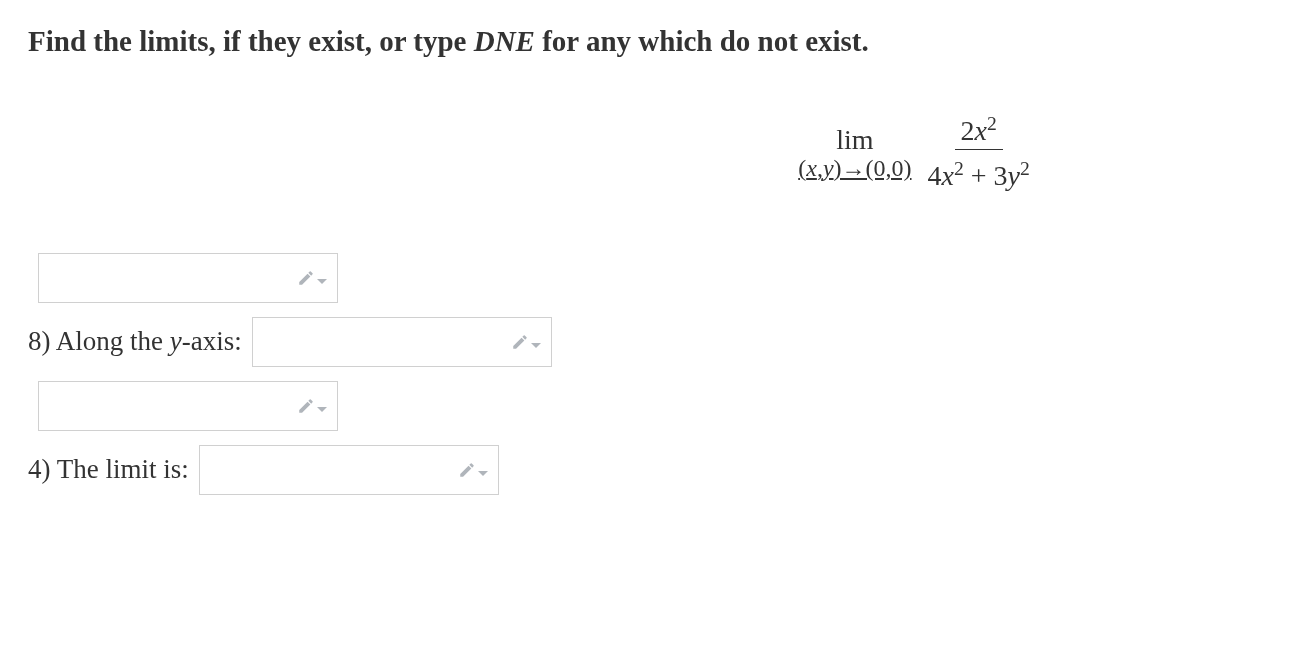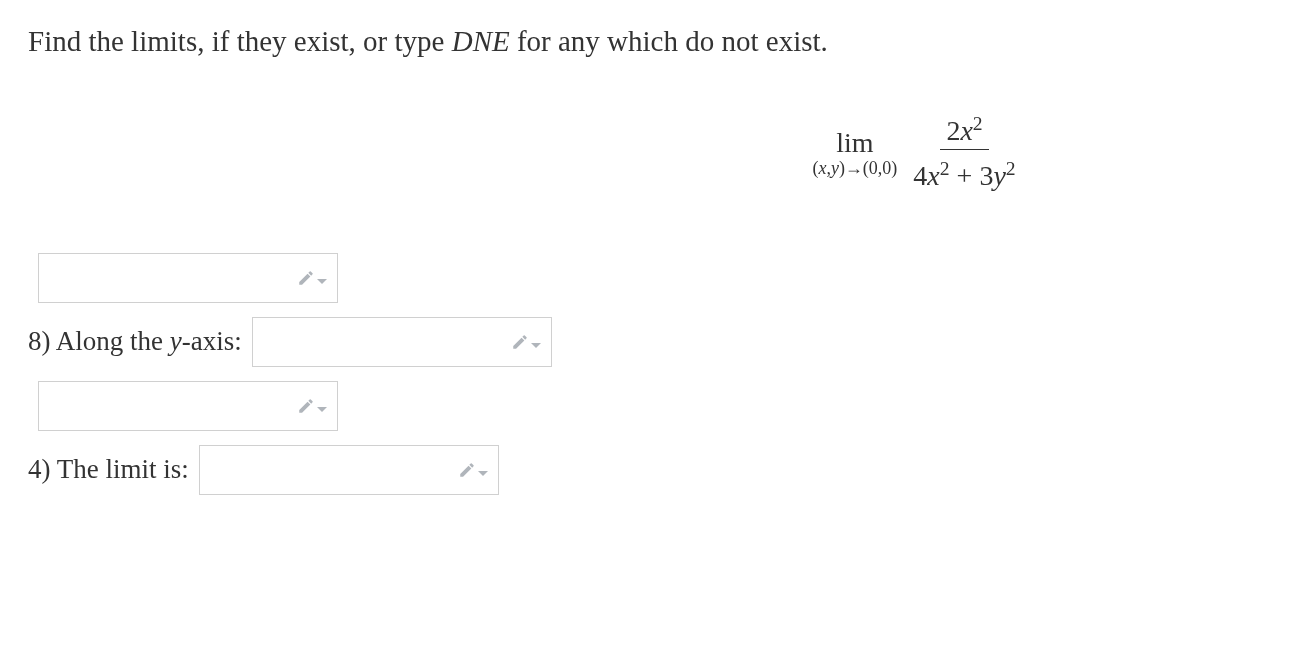--- a/index.html
+++ b/index.html
@@ -12,21 +12,21 @@
       background: #ffffff;
       color: #333333;
       padding: 20px 28px;
       font-size: 26px;
       line-height: 1.5;
     }
     .instruction {
       font-size: 29px;
       color: #333333;
       margin-bottom: 50px;
-      font-weight: normal;
+      font-weight: bold;
     }
     .limit-expression {
       text-align: center;
       margin: 0 0 60px 0;
       font-family: 'Times New Roman', serif;
       font-size: 28px;
       padding-left: 540px;
     }
     .limit-wrapper {
       display: inline-flex;
@@ -36,22 +36,23 @@
     .lim-block {
       display: inline-flex;
       flex-direction: column;
       align-items: center;
       line-height: 1.1;
     }
     .lim-word {
       font-size: 28px;
     }
     .lim-sub {
-      font-size: 18px;
+      font-size: 24px;
       margin-top: 0;
+      text-decoration: underline;
     }
     .fraction {
       display: inline-flex;
       flex-direction: column;
       align-items: center;
       vertical-align: middle;
       line-height: 1.2;
     }
     .numerator {
       padding: 0 6px 2px 6px;

